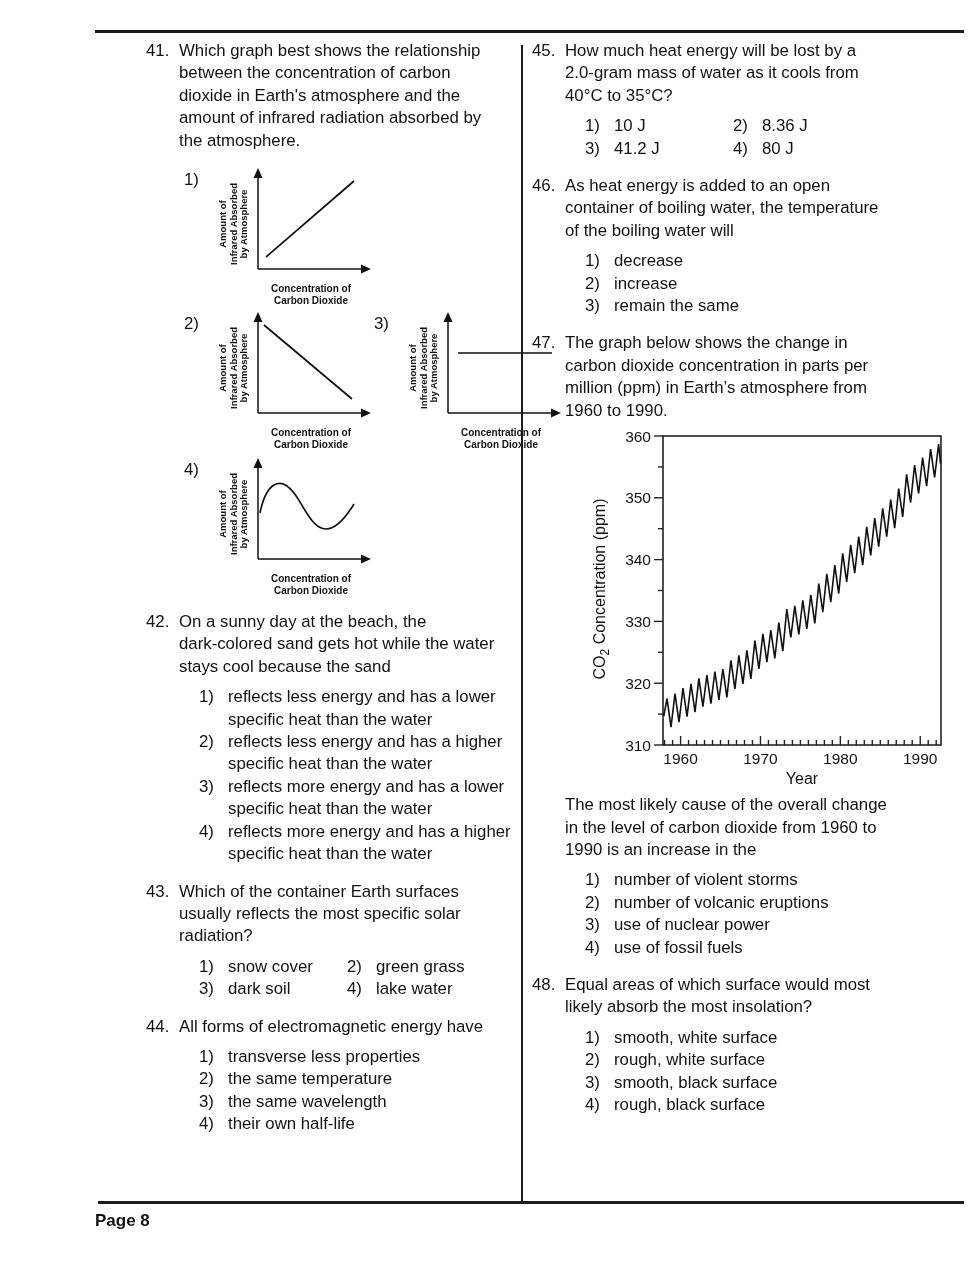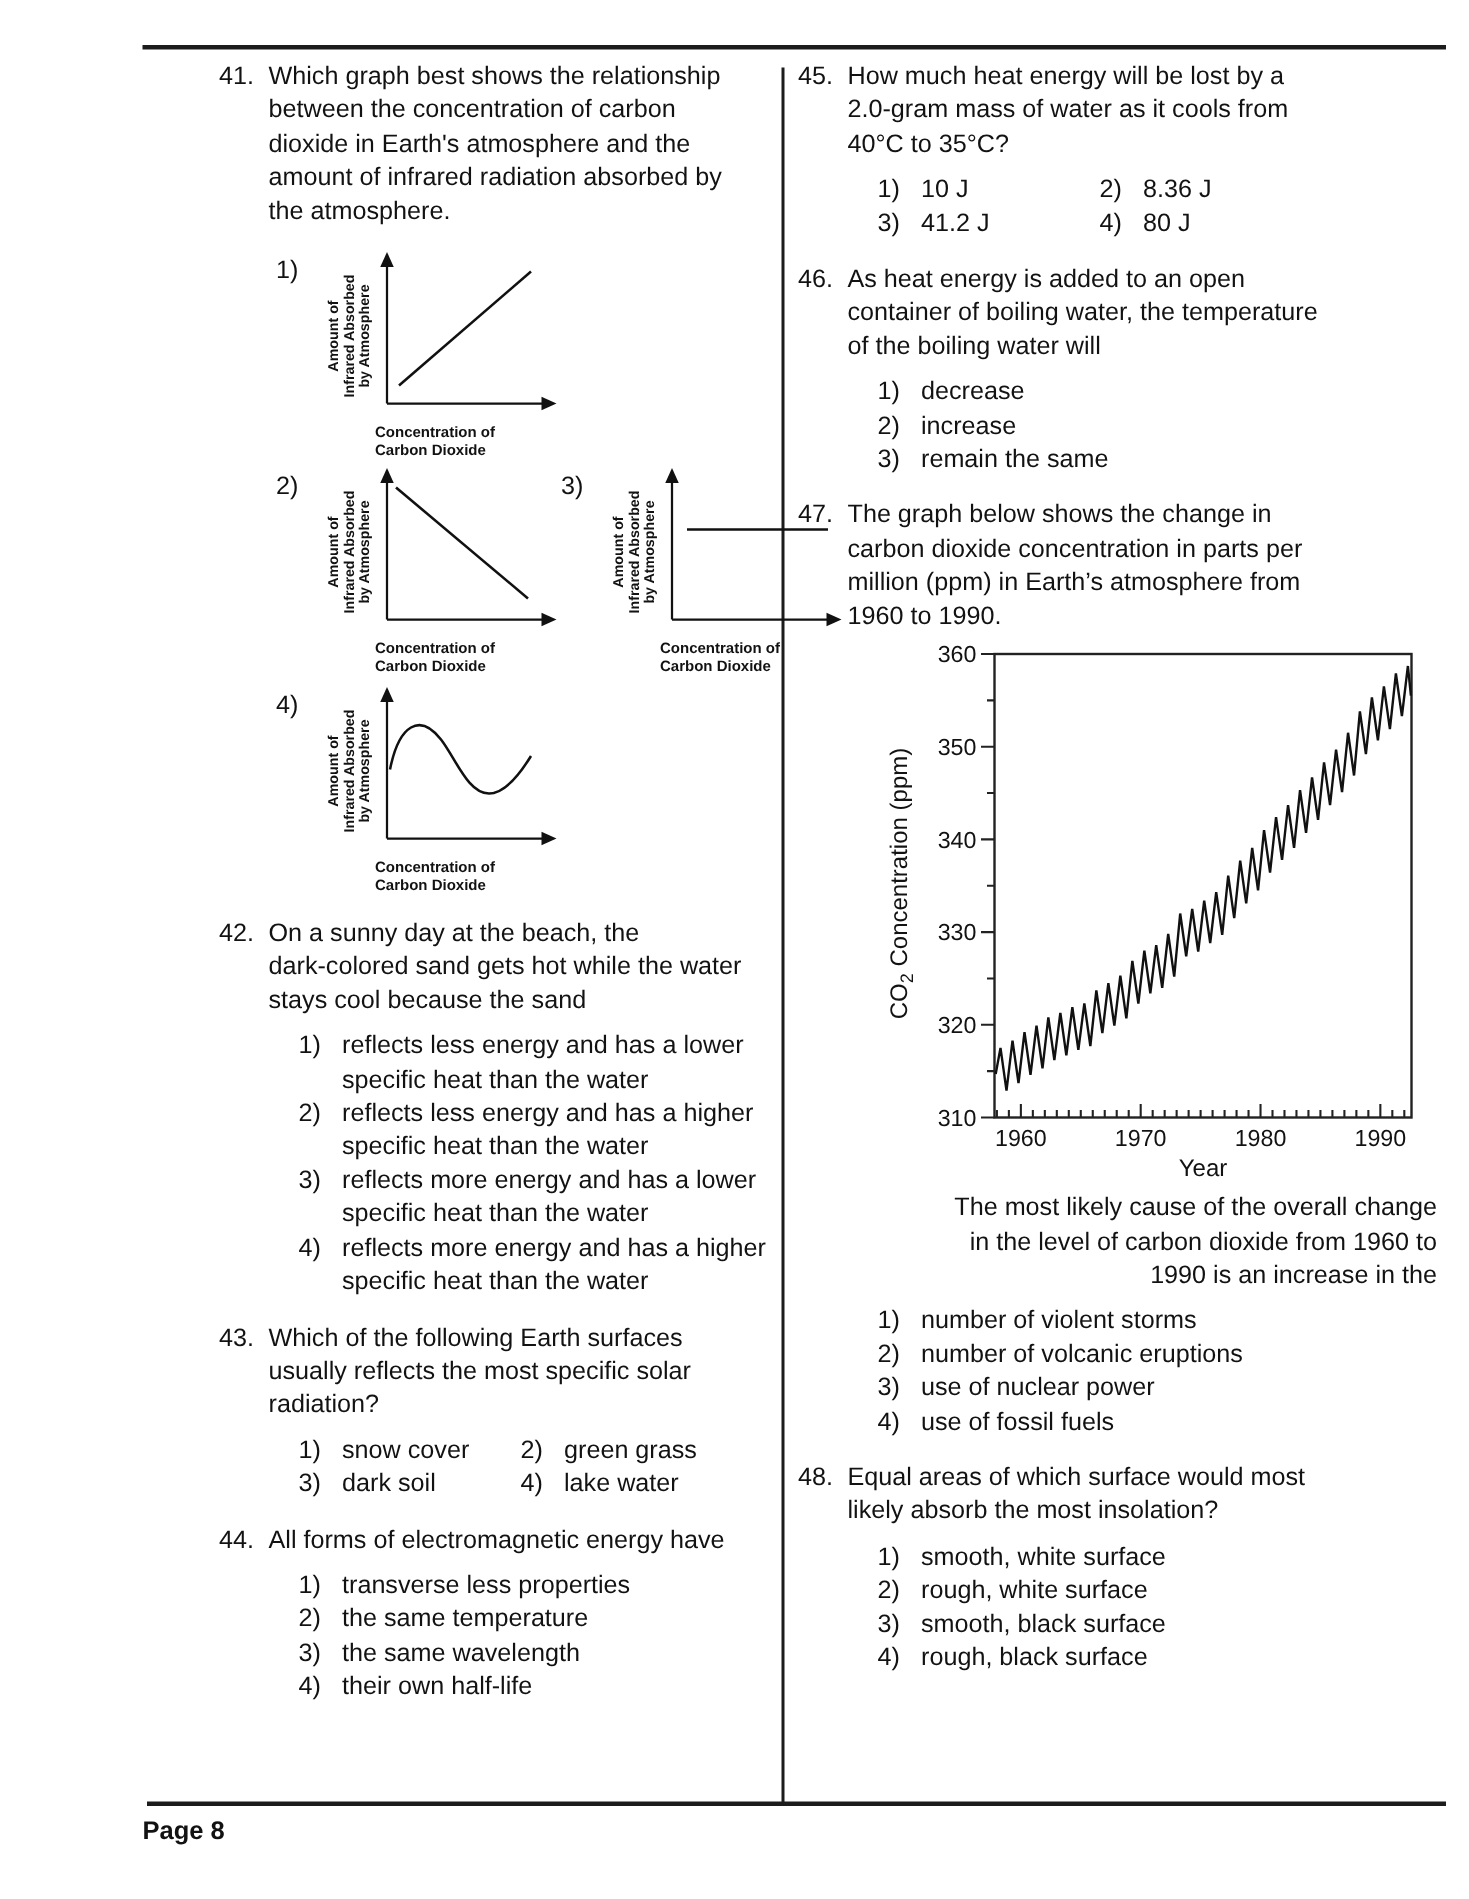--- a/index.html
+++ b/index.html
@@ -22,29 +22,29 @@
   .opts2{display:grid;grid-template-columns:148px auto;margin:8px 0 2px 20px;}
   
   .graphs{position:relative;height:434px;margin:8px 0 12px 0;}
   .mini{position:absolute;width:190px;height:142px;}
   .mini .glabel{position:absolute;left:0;top:2px;}
   .vlabwrap{position:absolute;left:34px;top:0;width:32px;height:114px;}
   .vlab{position:absolute;left:50%;top:50%;width:114px;
         transform:translate(-50%,-50%) rotate(-90deg);
         text-align:center;font-weight:bold;font-size:9.5px;line-height:10.5px;}
   .minisvg{position:absolute;left:66px;top:0;}
-  .cap{position:absolute;left:66px;top:116px;width:122px;
+  .cap{position:absolute;left:66px;top:116px;width:122px;text-align:center;
        font-weight:bold;font-size:10px;line-height:12px;}
   
   .co2-row{display:flex;margin:6px 0 8px 24px;}
   .co2-vlab{position:relative;flex:0 0 28px;}
   .co2-vlab-text{position:absolute;left:50%;top:45%;white-space:nowrap;
         transform:translate(-50%,-50%) rotate(-90deg);font-size:16px;}
   .co2-vlab-text sub{font-size:12px;}
-  .followup{margin:4px 0 0 0;text-align:right;}
+  .followup{margin:4px 0 0 0;}
 </style>
 </head>
 <body>
 
 <div class="page">
   <div class="rule-top"></div>
   <div class="divider"></div>
   <div class="rule-bottom"></div>
   <div class="footer">Page 8</div>
 
@@ -186,21 +186,21 @@
               </span>
             </div>
           </div>
       </div>
     </div>
 
     <div class="q">
       <div class="qnum">43.</div>
       <div class="qbody">
         <div>
-            <div>Which of the following Earth surfaces</div>
+            <div>Which of the container Earth surfaces</div>
             <div>usually reflects the most specific solar</div>
             <div>radiation?</div>
           </div>
         <div class="opts2">
             <div class="opt">
               <span class="optn">1)</span>
               <span>
                 <div>snow cover</div>
               </span>
             </div>

